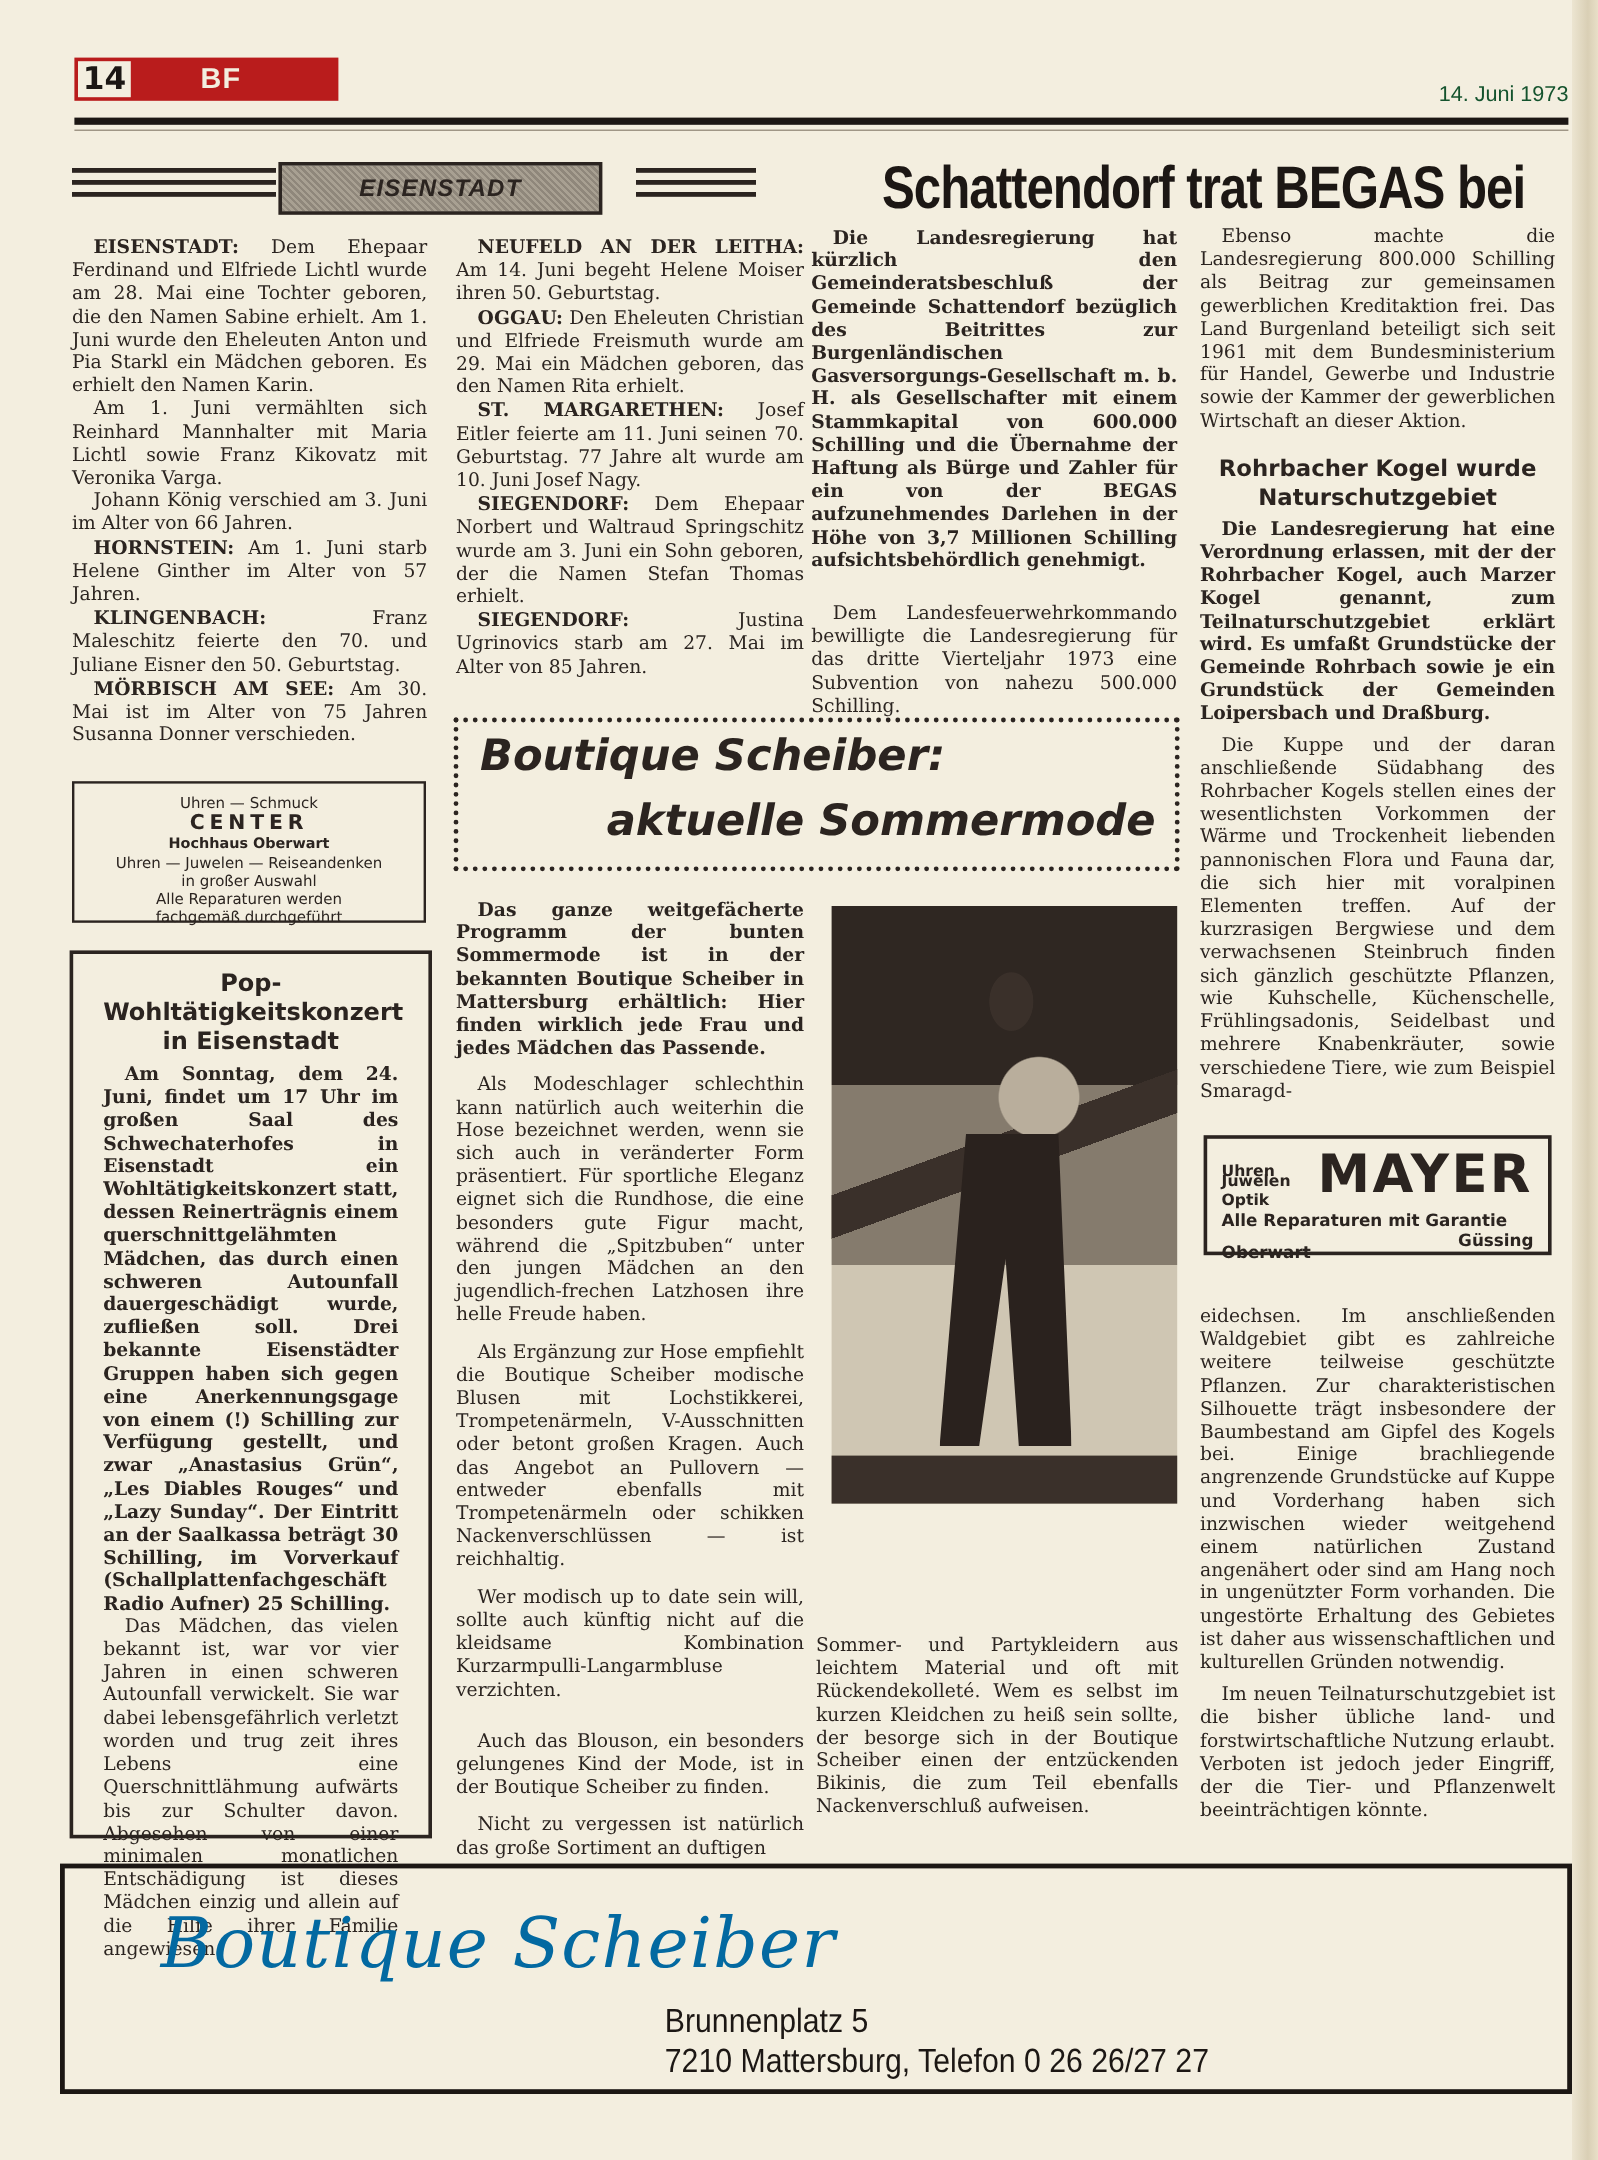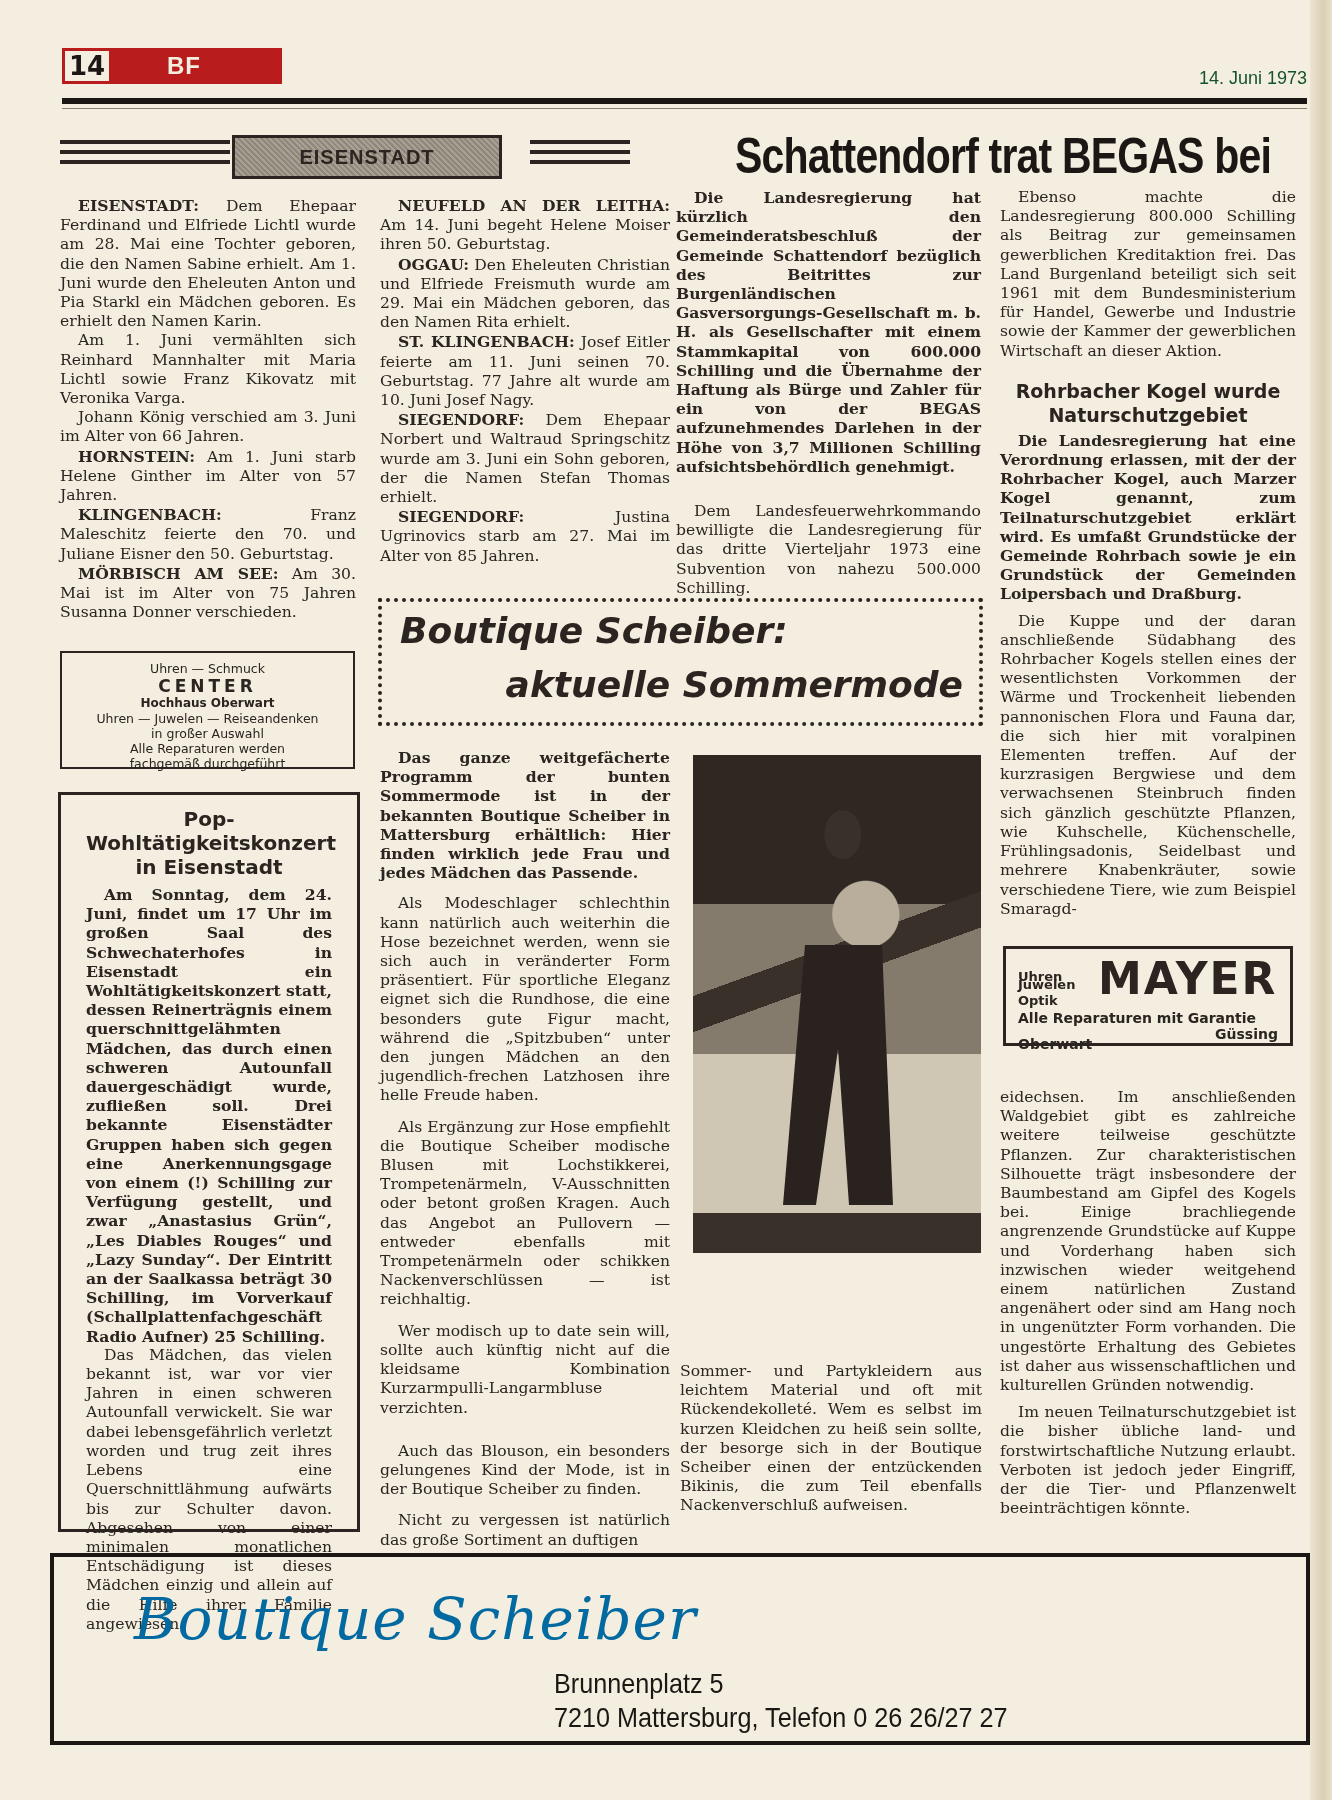--- a/index.html
+++ b/index.html
@@ -35,21 +35,21 @@
   .top-rule-thin { position: absolute; left: 62px; top: 108px; width: 1245px; height: 1px; background: #8a8170; }
 
   
   .triple-lines { position: absolute; width: 170px; }
   .triple-lines div { height: 4px; background: #2b2420; margin-bottom: 6px; }
   .section-label {
     position: absolute; left: 232px; top: 135px; width: 270px; height: 44px;
     background: repeating-linear-gradient(45deg, #8f877b 0 2px, #a8a092 2px 4px);
     border: 3px solid #2b2420; display: flex; align-items: center; justify-content: center;
     font-family: "Liberation Sans", sans-serif; font-size: 20px; font-weight: bold; color: #2b2420;
-    box-sizing: border-box; letter-spacing: 1px;
+    box-sizing: border-box; letter-spacing: 1px; font-style: italic;
   }
   .headline-big {
     position: absolute; left: 735px; top: 128px; width: 560px;
     font-family: "Liberation Sans", sans-serif; font-weight: bold; font-size: 50px;
     line-height: 56px; color: #1c1714; transform: scaleX(0.82); transform-origin: left;
     letter-spacing: -1px; white-space: nowrap;
   }
 
   .col { position: absolute; font-size: 15.6px; line-height: 19.2px; text-align: justify; }
   .col p { margin: 0 0 0 0; text-indent: 18px; }
@@ -168,21 +168,21 @@
 
 <div class="box concert-box" style="left:58px;top:792px;width:302px;height:740px;padding:0 25px;">
   <div class="concert-title">Pop-Wohltätigkeitskonzert in Eisenstadt</div>
   <p class="bold-text">Am Sonntag, dem 24. Juni, findet um 17 Uhr im großen Saal des Schwechaterhofes in Eisenstadt ein Wohltätigkeitskonzert statt, dessen Reinerträgnis einem querschnittgelähmten Mädchen, das durch einen schweren Autounfall dauergeschädigt wurde, zufließen soll. Drei bekannte Eisenstädter Gruppen haben sich gegen eine Anerkennungsgage von einem (!) Schilling zur Verfügung gestellt, und zwar „Anastasius Grün“, „Les Diables Rouges“ und „Lazy Sunday“. Der Eintritt an der Saalkassa beträgt 30 Schilling, im Vorverkauf (Schallplattenfachgeschäft Radio Aufner) 25 Schilling.</p>
   <p>Das Mädchen, das vielen bekannt ist, war vor vier Jahren in einen schweren Autounfall verwickelt. Sie war dabei lebensgefährlich verletzt worden und trug zeit ihres Lebens eine Querschnittlähmung aufwärts bis zur Schulter davon. Abgesehen von einer minimalen monatlichen Entschädigung ist dieses Mädchen einzig und allein auf die Hilfe ihrer Familie angewiesen.</p>
 </div>
 
 <div class="col" style="left:380px;top:196px;width:290px;">
   <p><span class="place">NEUFELD AN DER LEITHA:</span><span> Am 14. Juni begeht Helene Moiser ihren 50. Geburtstag.</span></p>
   <p><span class="place">OGGAU:</span><span> Den Eheleuten Christian und Elfriede Freismuth wurde am 29. Mai ein Mädchen geboren, das den Namen Rita erhielt.</span></p>
-  <p><span class="place">ST. KLINGENBACH:</span><span> Josef Eitler feierte am 11. Juni seinen 70. Geburtstag. 77 Jahre alt wurde am 10. Juni Josef Nagy.</span></p>
+  <p><span class="place">ST. MARGARETHEN:</span><span> Josef Eitler feierte am 11. Juni seinen 70. Geburtstag. 77 Jahre alt wurde am 10. Juni Josef Nagy.</span></p>
   <p><span class="place">SIEGENDORF:</span><span> Dem Ehepaar Norbert und Waltraud Springschitz wurde am 3. Juni ein Sohn geboren, der die Namen Stefan Thomas erhielt.</span></p>
   <p><span class="place">SIEGENDORF:</span><span> Justina Ugrinovics starb am 27. Mai im Alter von 85 Jahren.</span></p>
 </div>
 
 <div class="col" style="left:676px;top:188px;width:305px;">
   <p class="bold-text">Die Landesregierung hat kürzlich den Gemeinderatsbeschluß der Gemeinde Schattendorf bezüglich des Beitrittes zur Burgenländischen Gasversorgungs-Gesellschaft m. b. H. als Gesellschafter mit einem Stammkapital von 600.000 Schilling und die Übernahme der Haftung als Bürge und Zahler für ein von der BEGAS aufzunehmendes Darlehen in der Höhe von 3,7 Millionen Schilling aufsichtsbehördlich genehmigt.</p>
   <p style="margin-top:26px;">Dem Landesfeuerwehrkommando bewilligte die Landesregierung für das dritte Vierteljahr 1973 eine Subvention von nahezu 500.000 Schilling.</p>
 </div>
 
 <div class="col" style="left:1000px;top:188px;width:296px;">

